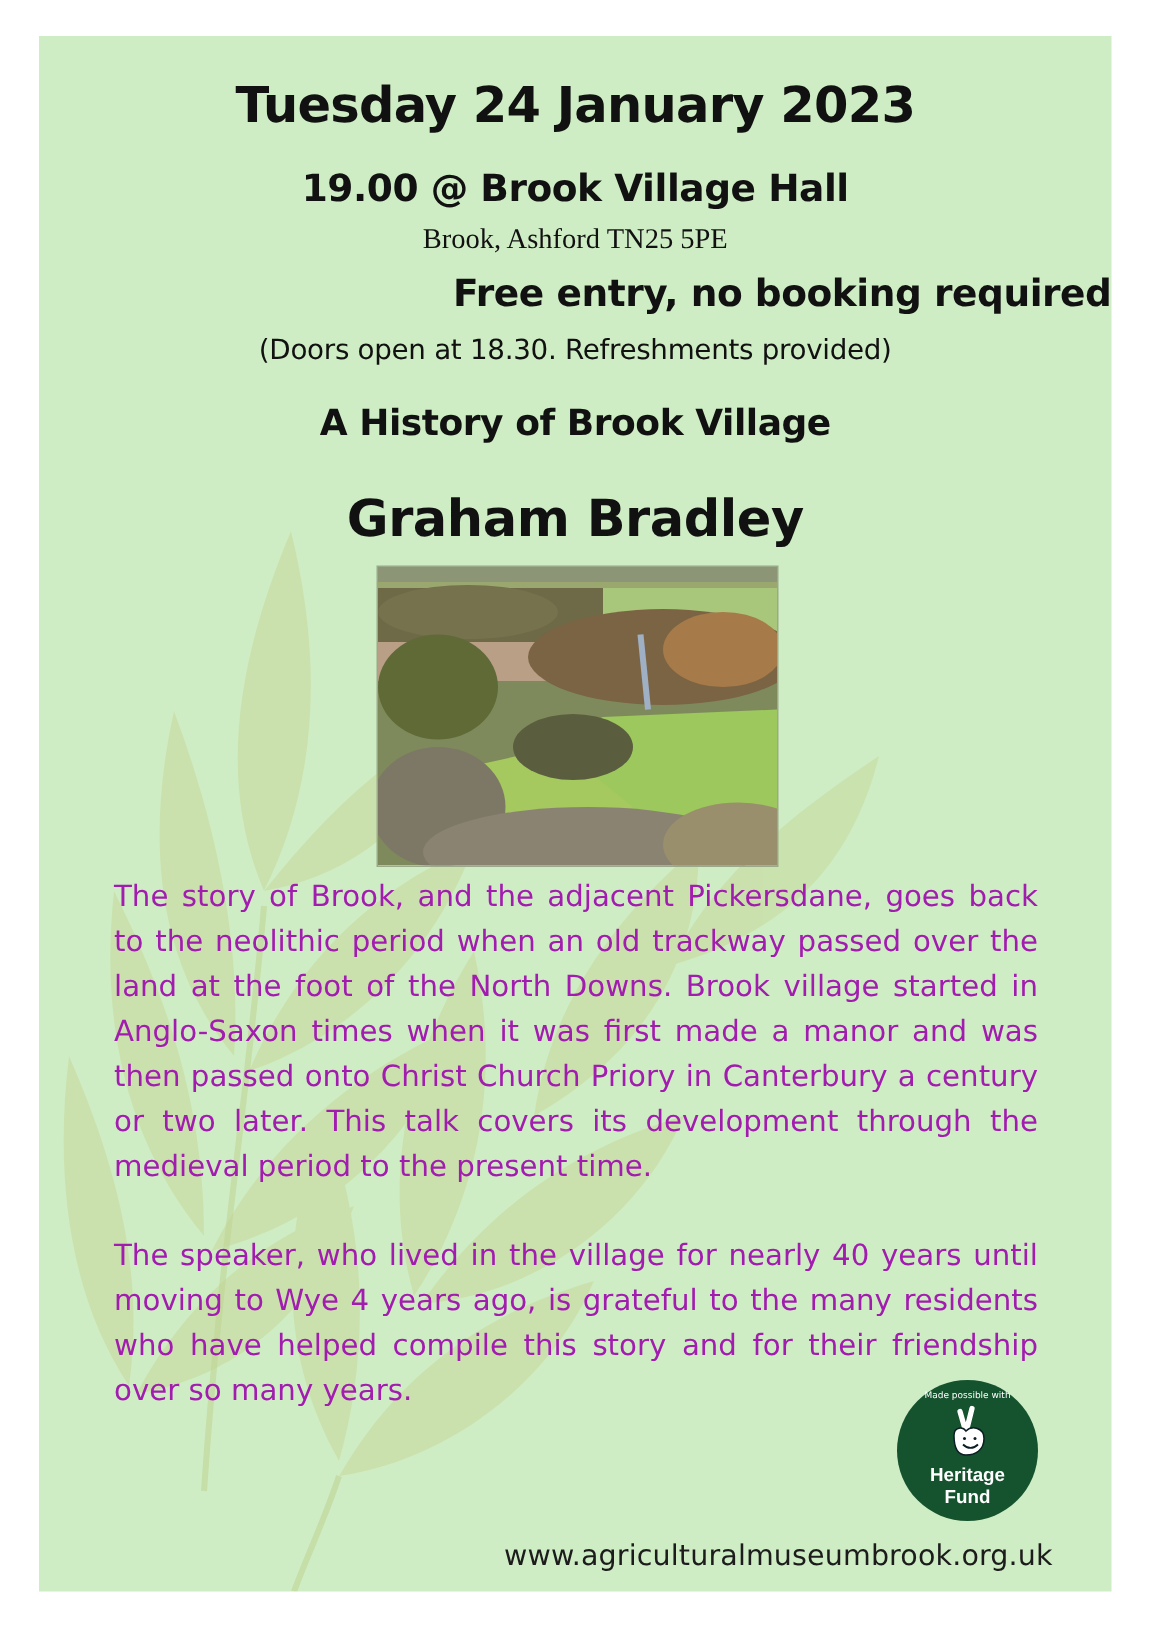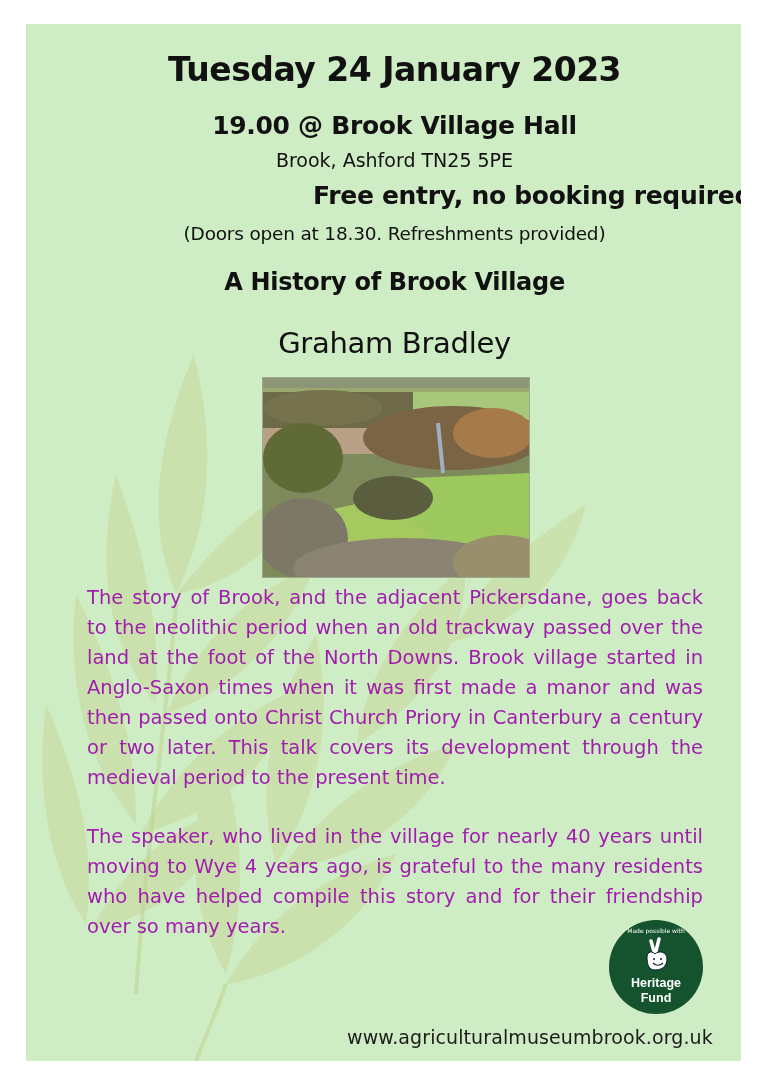--- a/index.html
+++ b/index.html
@@ -7,29 +7,29 @@
       width: 768px; height: 1086px; background: #ffffff;
       position: relative; overflow: hidden;
       font-family: "DejaVu Sans", "Liberation Sans", sans-serif;
       color: #111111;
     }
     .panel {
       position: absolute; left: 26px; top: 24px; width: 715px; height: 1037px;
       background: #cfedc4; overflow: hidden;
     }
     .leaves { position: absolute; left: 0; top: 0; width: 715px; height: 1037px; }
-    .content { position: absolute; left: 11px; top: 0; width: 715px; height: 1037px; }
+    .content { position: absolute; left: 0; top: 0; width: 715px; height: 1037px; }
     .center { position: absolute; left: 0; width: 715px; text-align: center; white-space: nowrap; }
     .date { top: 26px; font-size: 33px; font-weight: bold; letter-spacing: -0.5px; }
     .time-venue { top: 87px; font-size: 25px; font-weight: bold; letter-spacing: -0.3px; text-align: center; }
-    .address { top: 125px; font-size: 19px; }
+    .address { top: 125px; font-size: 19px; font-family: Liberation Serif, serif; }
     .entry { top: 157px; font-size: 25px; font-weight: bold; letter-spacing: -0.3px; text-align: right; }
     .doors { top: 199px; font-size: 18.5px; letter-spacing: -0.2px; }
     .talk-title { top: 244px; font-size: 24px; font-weight: bold; letter-spacing: -0.3px; }
-    .speaker { top: 302px; font-size: 29px; font-weight: normal; letter-spacing: -0.3px; }
+    .speaker { top: 302px; font-size: 34px; font-weight: bold; letter-spacing: -0.3px; }
     .photo {
       position: absolute; left: 225px; top: 353px; width: 266px; height: 199px;
       overflow: hidden; border: 1px solid #9aa98a;
     }
     .para {
       position: absolute; left: 50px; width: 616px; font-size: 19.5px; line-height: 30px;
       text-align: justify; text-align-last: left; color: #a21caf;
     }
     .para1 { top: 559px; }
     .para2 { top: 798px; }

